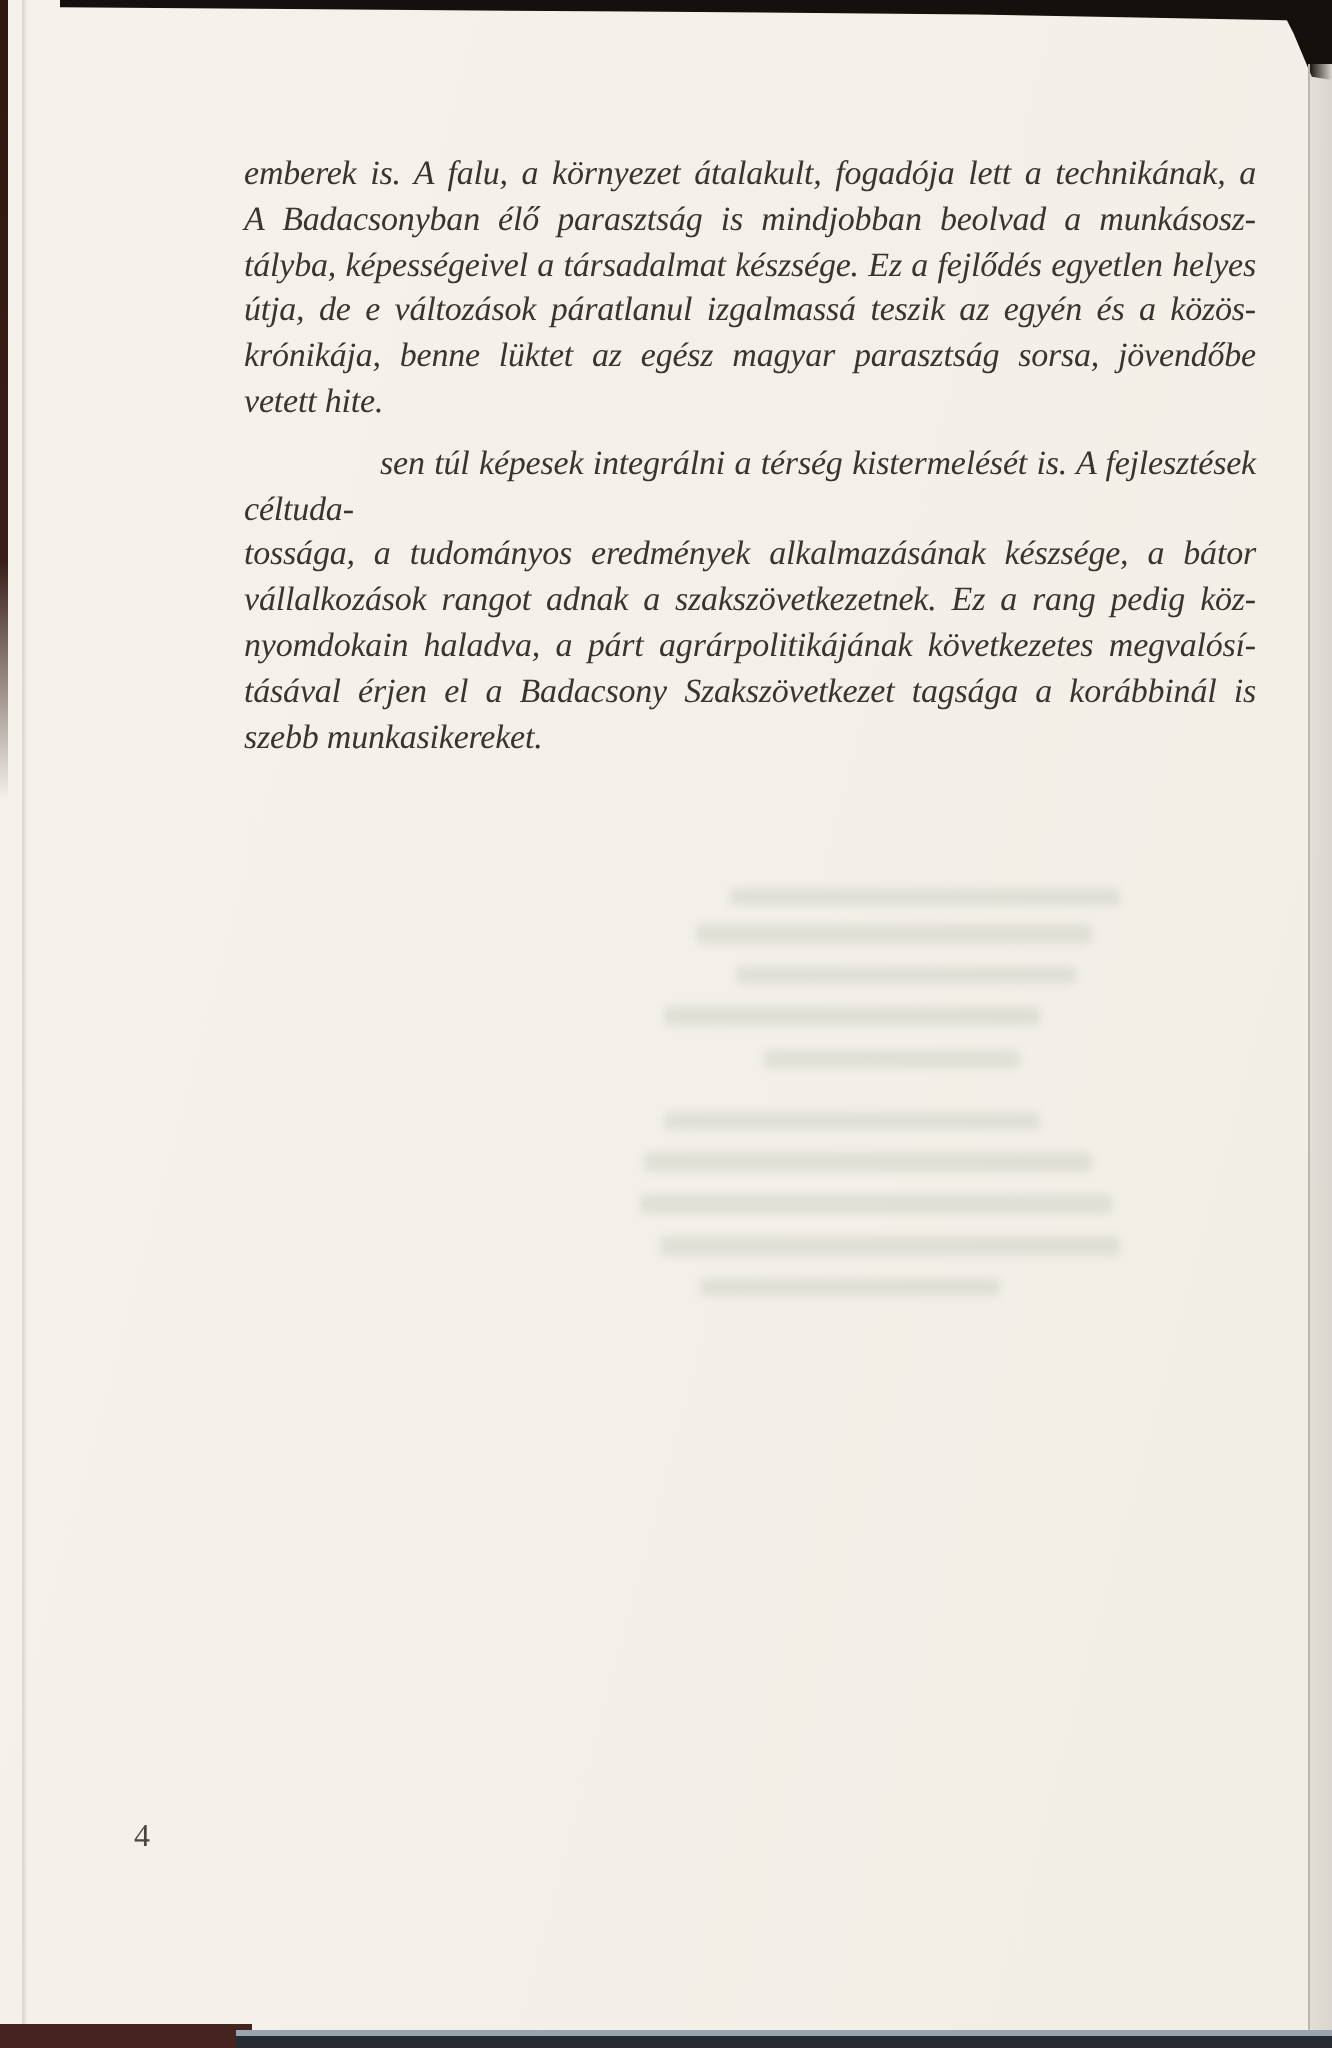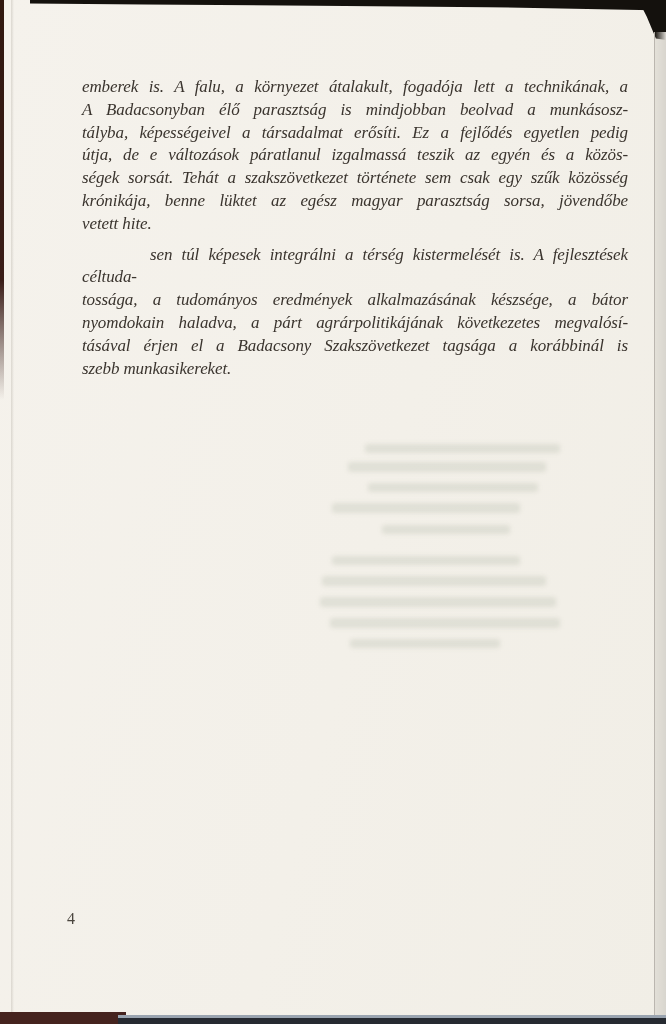--- a/index.html
+++ b/index.html
@@ -56,21 +56,21 @@
     top: 76px;
     width: 546px;
     color: #3a342e;
     font-style: italic;
     font-size: 17px;
     line-height: 22.8px;
     letter-spacing: -0.1px;
   }
   .paragraph { margin: 0; }
   .paragraph + .paragraph { margin-top: 8px; }
-  .line { text-align: justify; text-align-last: justify; }
+  .line { text-align: justify; text-align-last: justify; margin-left: 40px; }
   .line.last { text-align-last: left; }
   .paragraph.indented .line:first-child { text-indent: 68px; }
 
   
   .smudge {
     position: absolute;
     background: rgba(148,158,138,0.20);
     filter: blur(2.2px);
     border-radius: 3px;
   }
@@ -96,29 +96,29 @@
   <div class="fold-line"></div>
   <div class="edge-right-band"></div>
   <div class="edge-bottom-maroon"></div>
   <div class="edge-bottom-line"></div>
   <div class="edge-bottom-dark"></div>
 
   <div class="text-block" id="text-block">
       <div class="paragraph">
         <div class="line">emberek is. A falu, a környezet átalakult, fogadója lett a technikának, a</div>
         <div class="line">A Badacsonyban élő parasztság is mindjobban beolvad a munkásosz-</div>
-        <div class="line">tályba, képességeivel a társadalmat erősíti. Ez a fejlődés egyetlen pedig</div>
+        <div class="line">tályba, képességeivel a társadalmat készsége. Ez a fejlődés egyetlen helyes</div>
         <div class="line">útja, de e változások páratlanul izgalmassá teszik az egyén és a közös-</div>
-        <div class="line">ségek sorsát. Tehát a szakszövetkezet története sem csak egy szűk közösség</div>
         <div class="line">krónikája, benne lüktet az egész magyar parasztság sorsa, jövendőbe</div>
         <div class="line last">vetett hite.</div>
       </div>
       <div class="paragraph indented">
         <div class="line">sen túl képesek integrálni a térség kistermelését is. A fejlesztések céltuda-</div>
         <div class="line">tossága, a tudományos eredmények alkalmazásának készsége, a bátor</div>
+        <div class="line">vállalkozások rangot adnak a szakszövetkezetnek. Ez a rang pedig köz-</div>
         <div class="line">nyomdokain haladva, a párt agrárpolitikájának következetes megvalósí-</div>
         <div class="line">tásával érjen el a Badacsony Szakszövetkezet tagsága a korábbinál is</div>
         <div class="line last">szebb munkasikereket.</div>
       </div>
     </div>
 
   <div>
     <div class="smudge" style="left:365px; top:444px; width:195px; height:9px;"></div>
     <div class="smudge" style="left:348px; top:462px; width:198px; height:10px;"></div>
     <div class="smudge" style="left:368px; top:483px; width:170px; height:9px;"></div>

